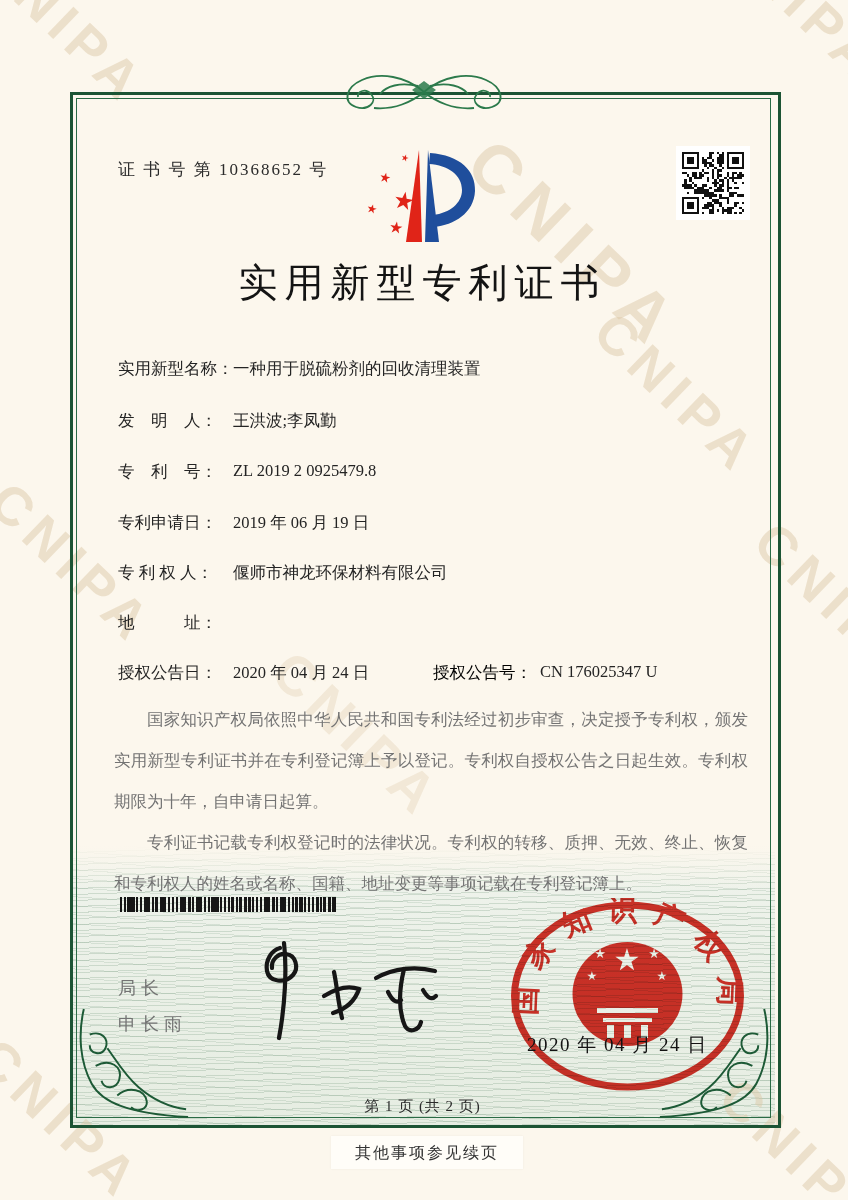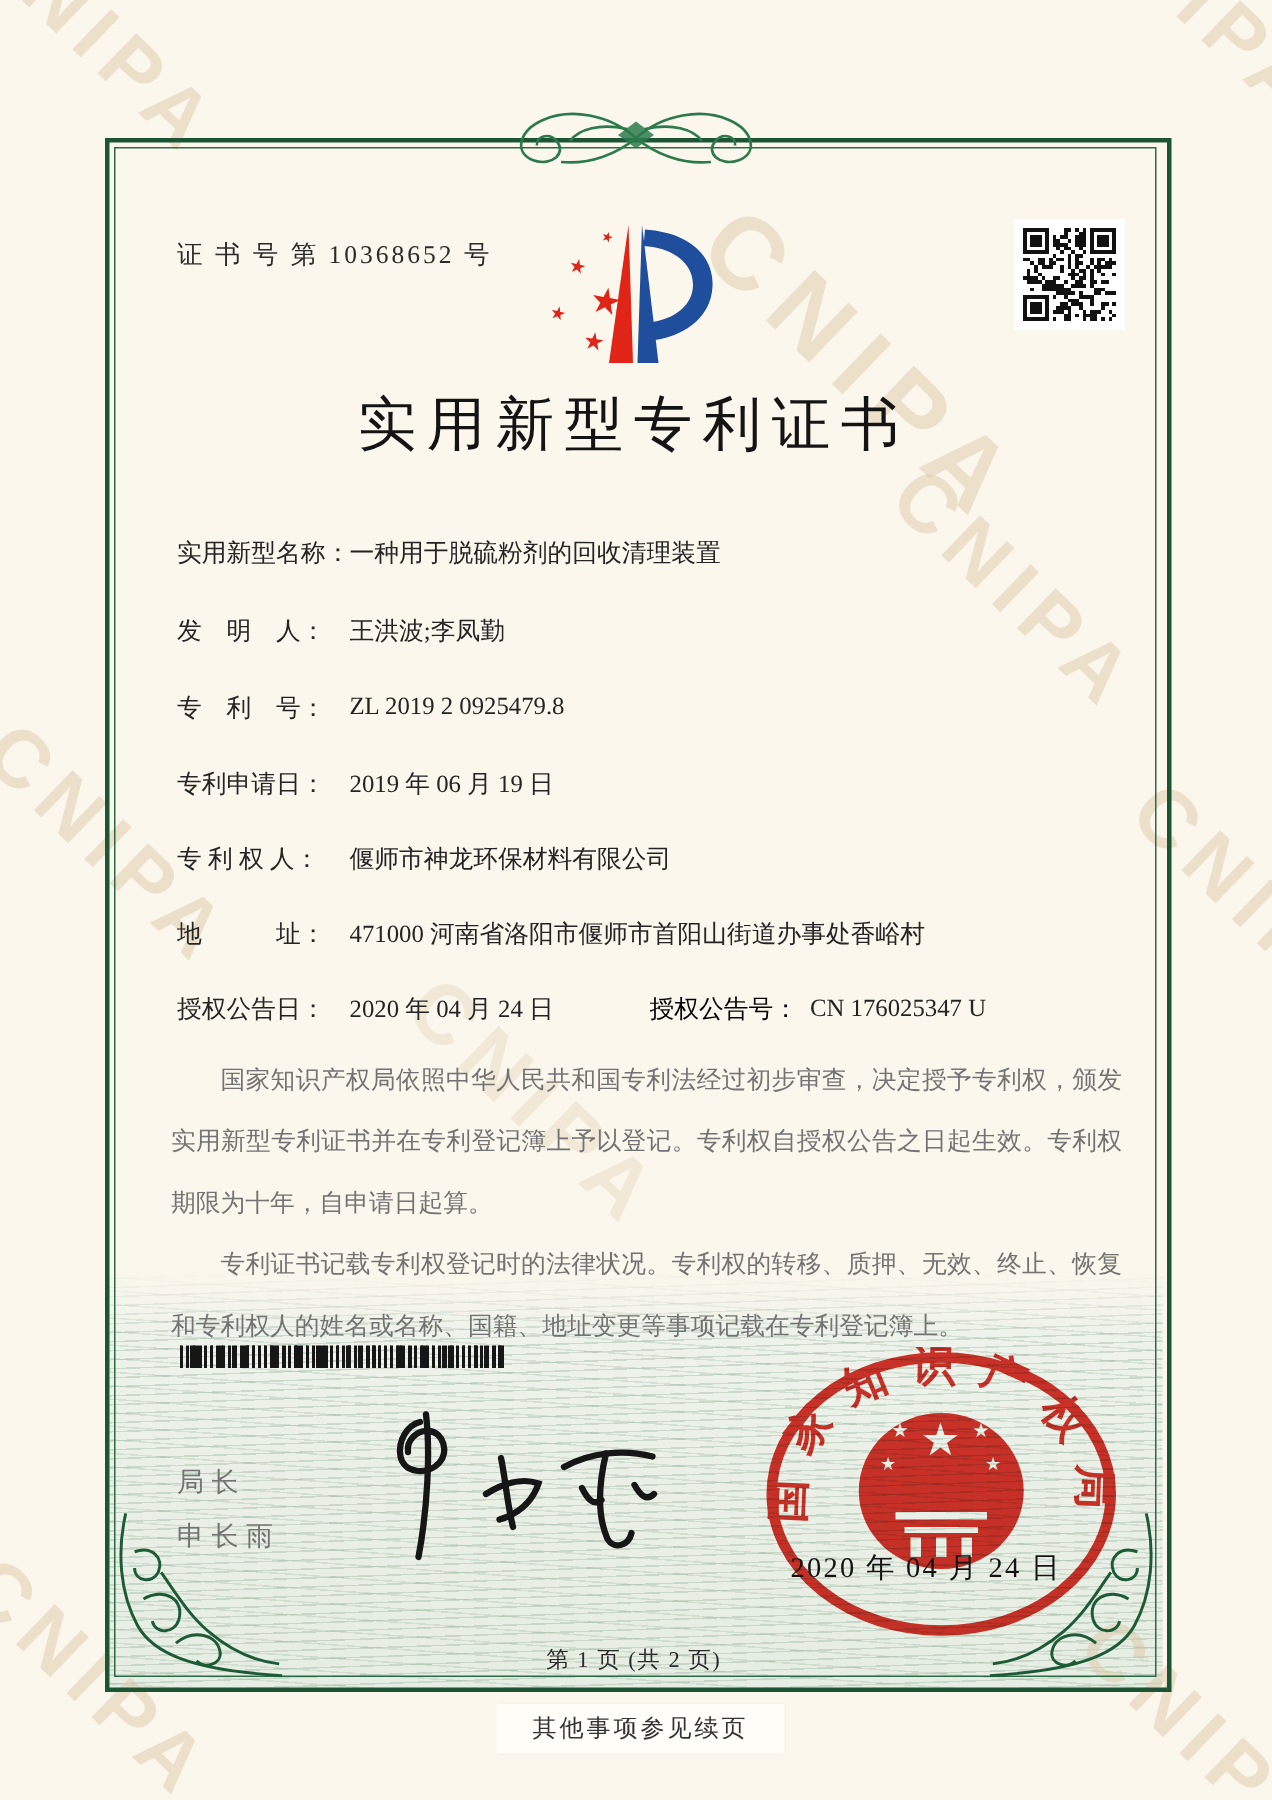--- a/index.html
+++ b/index.html
@@ -365,21 +365,20 @@
   <span class="lab" style="top:461px;">专　利　号：</span>
   <span class="val" style="top:461px;">ZL 2019 2 0925479.8</span>
 
   <span class="lab" style="top:512px;">专利申请日：</span>
   <span class="val" style="top:512px;">2019 年 06 月 19 日</span>
 
   <span class="lab" style="top:562px;">专 利 权 人：</span>
   <span class="val" style="top:562px;">偃师市神龙环保材料有限公司</span>
 
   <span class="lab" style="top:612px;">地　　　址：</span>
-  <span class="val" style="top:612px;">471000 河南省洛阳市偃师市首阳山街道办事处香峪村</span>
 
   <span class="lab" style="top:662px;">授权公告日：</span>
   <span class="val" style="top:662px;">2020 年 04 月 24 日</span>
   <span class="lab2" style="top:662px;">授权公告号：</span>
   <span class="val2" style="top:662px;">CN 176025347 U</span>
 
   <div class="body-text">
     <p>国家知识产权局依照中华人民共和国专利法经过初步审查，决定授予专利权，颁发实用新型专利证书并在专利登记簿上予以登记。专利权自授权公告之日起生效。专利权期限为十年，自申请日起算。</p>
     <p>专利证书记载专利权登记时的法律状况。专利权的转移、质押、无效、终止、恢复和专利权人的姓名或名称、国籍、地址变更等事项记载在专利登记簿上。</p>
   </div>

